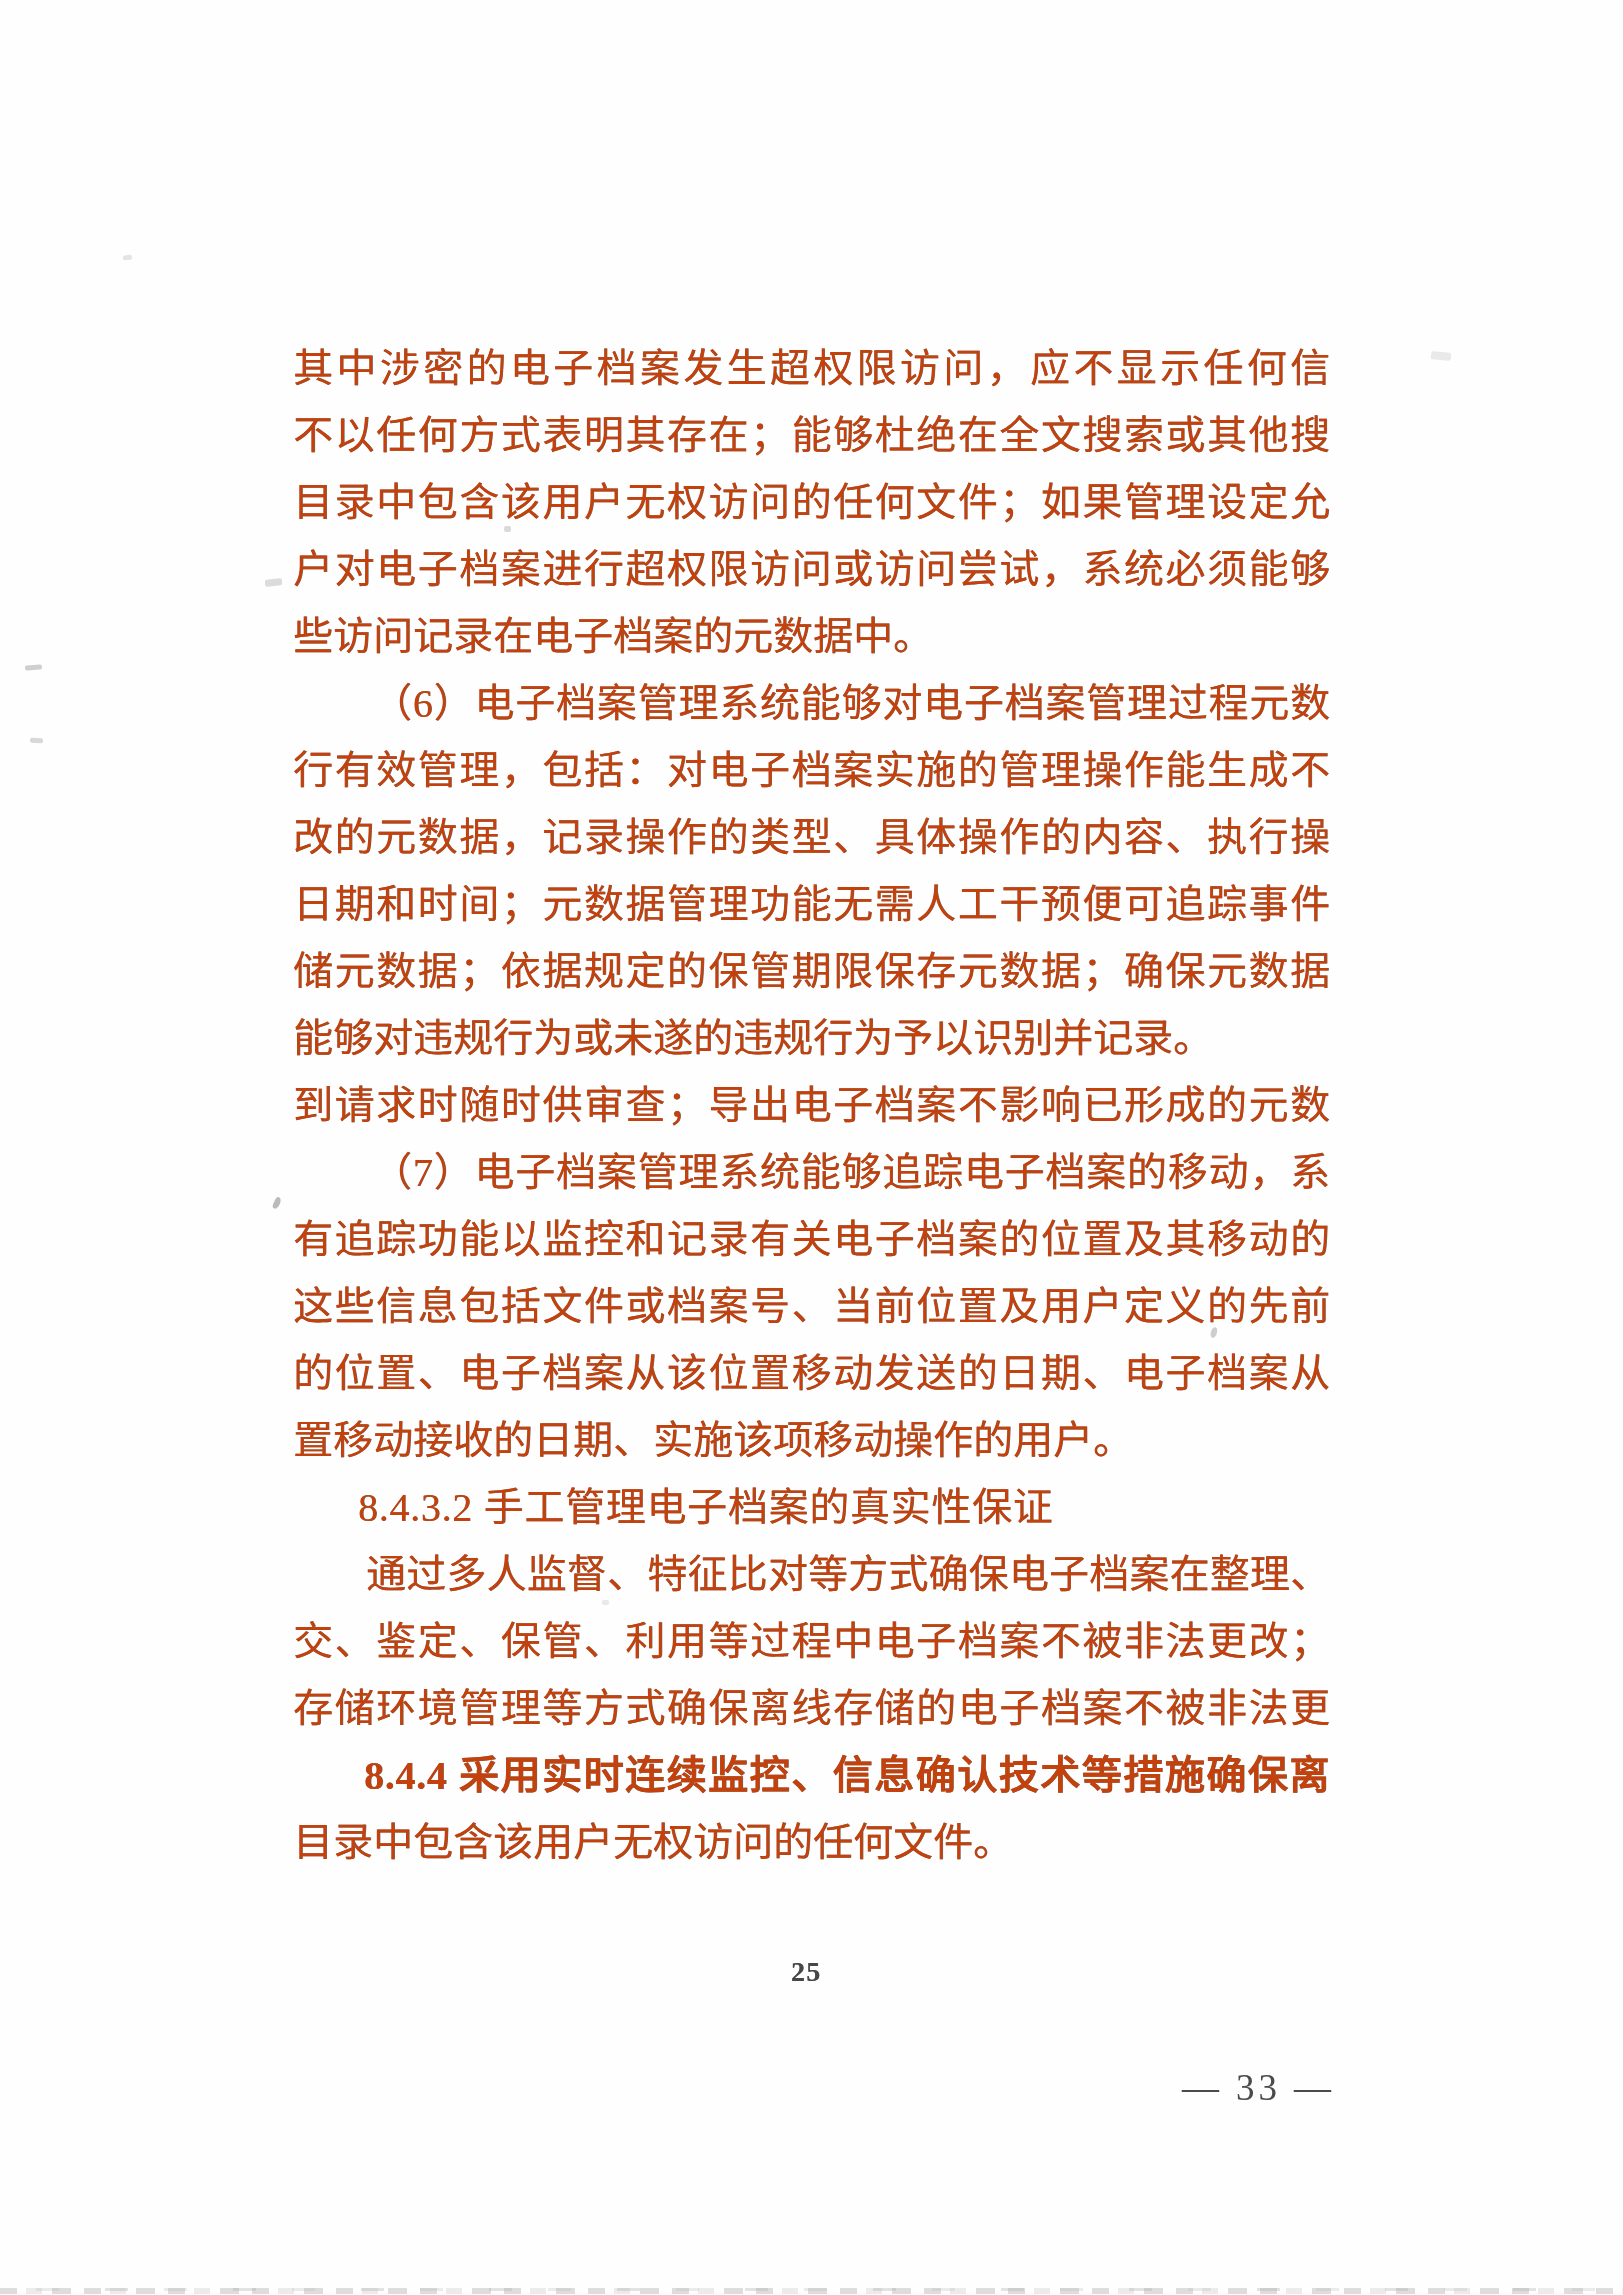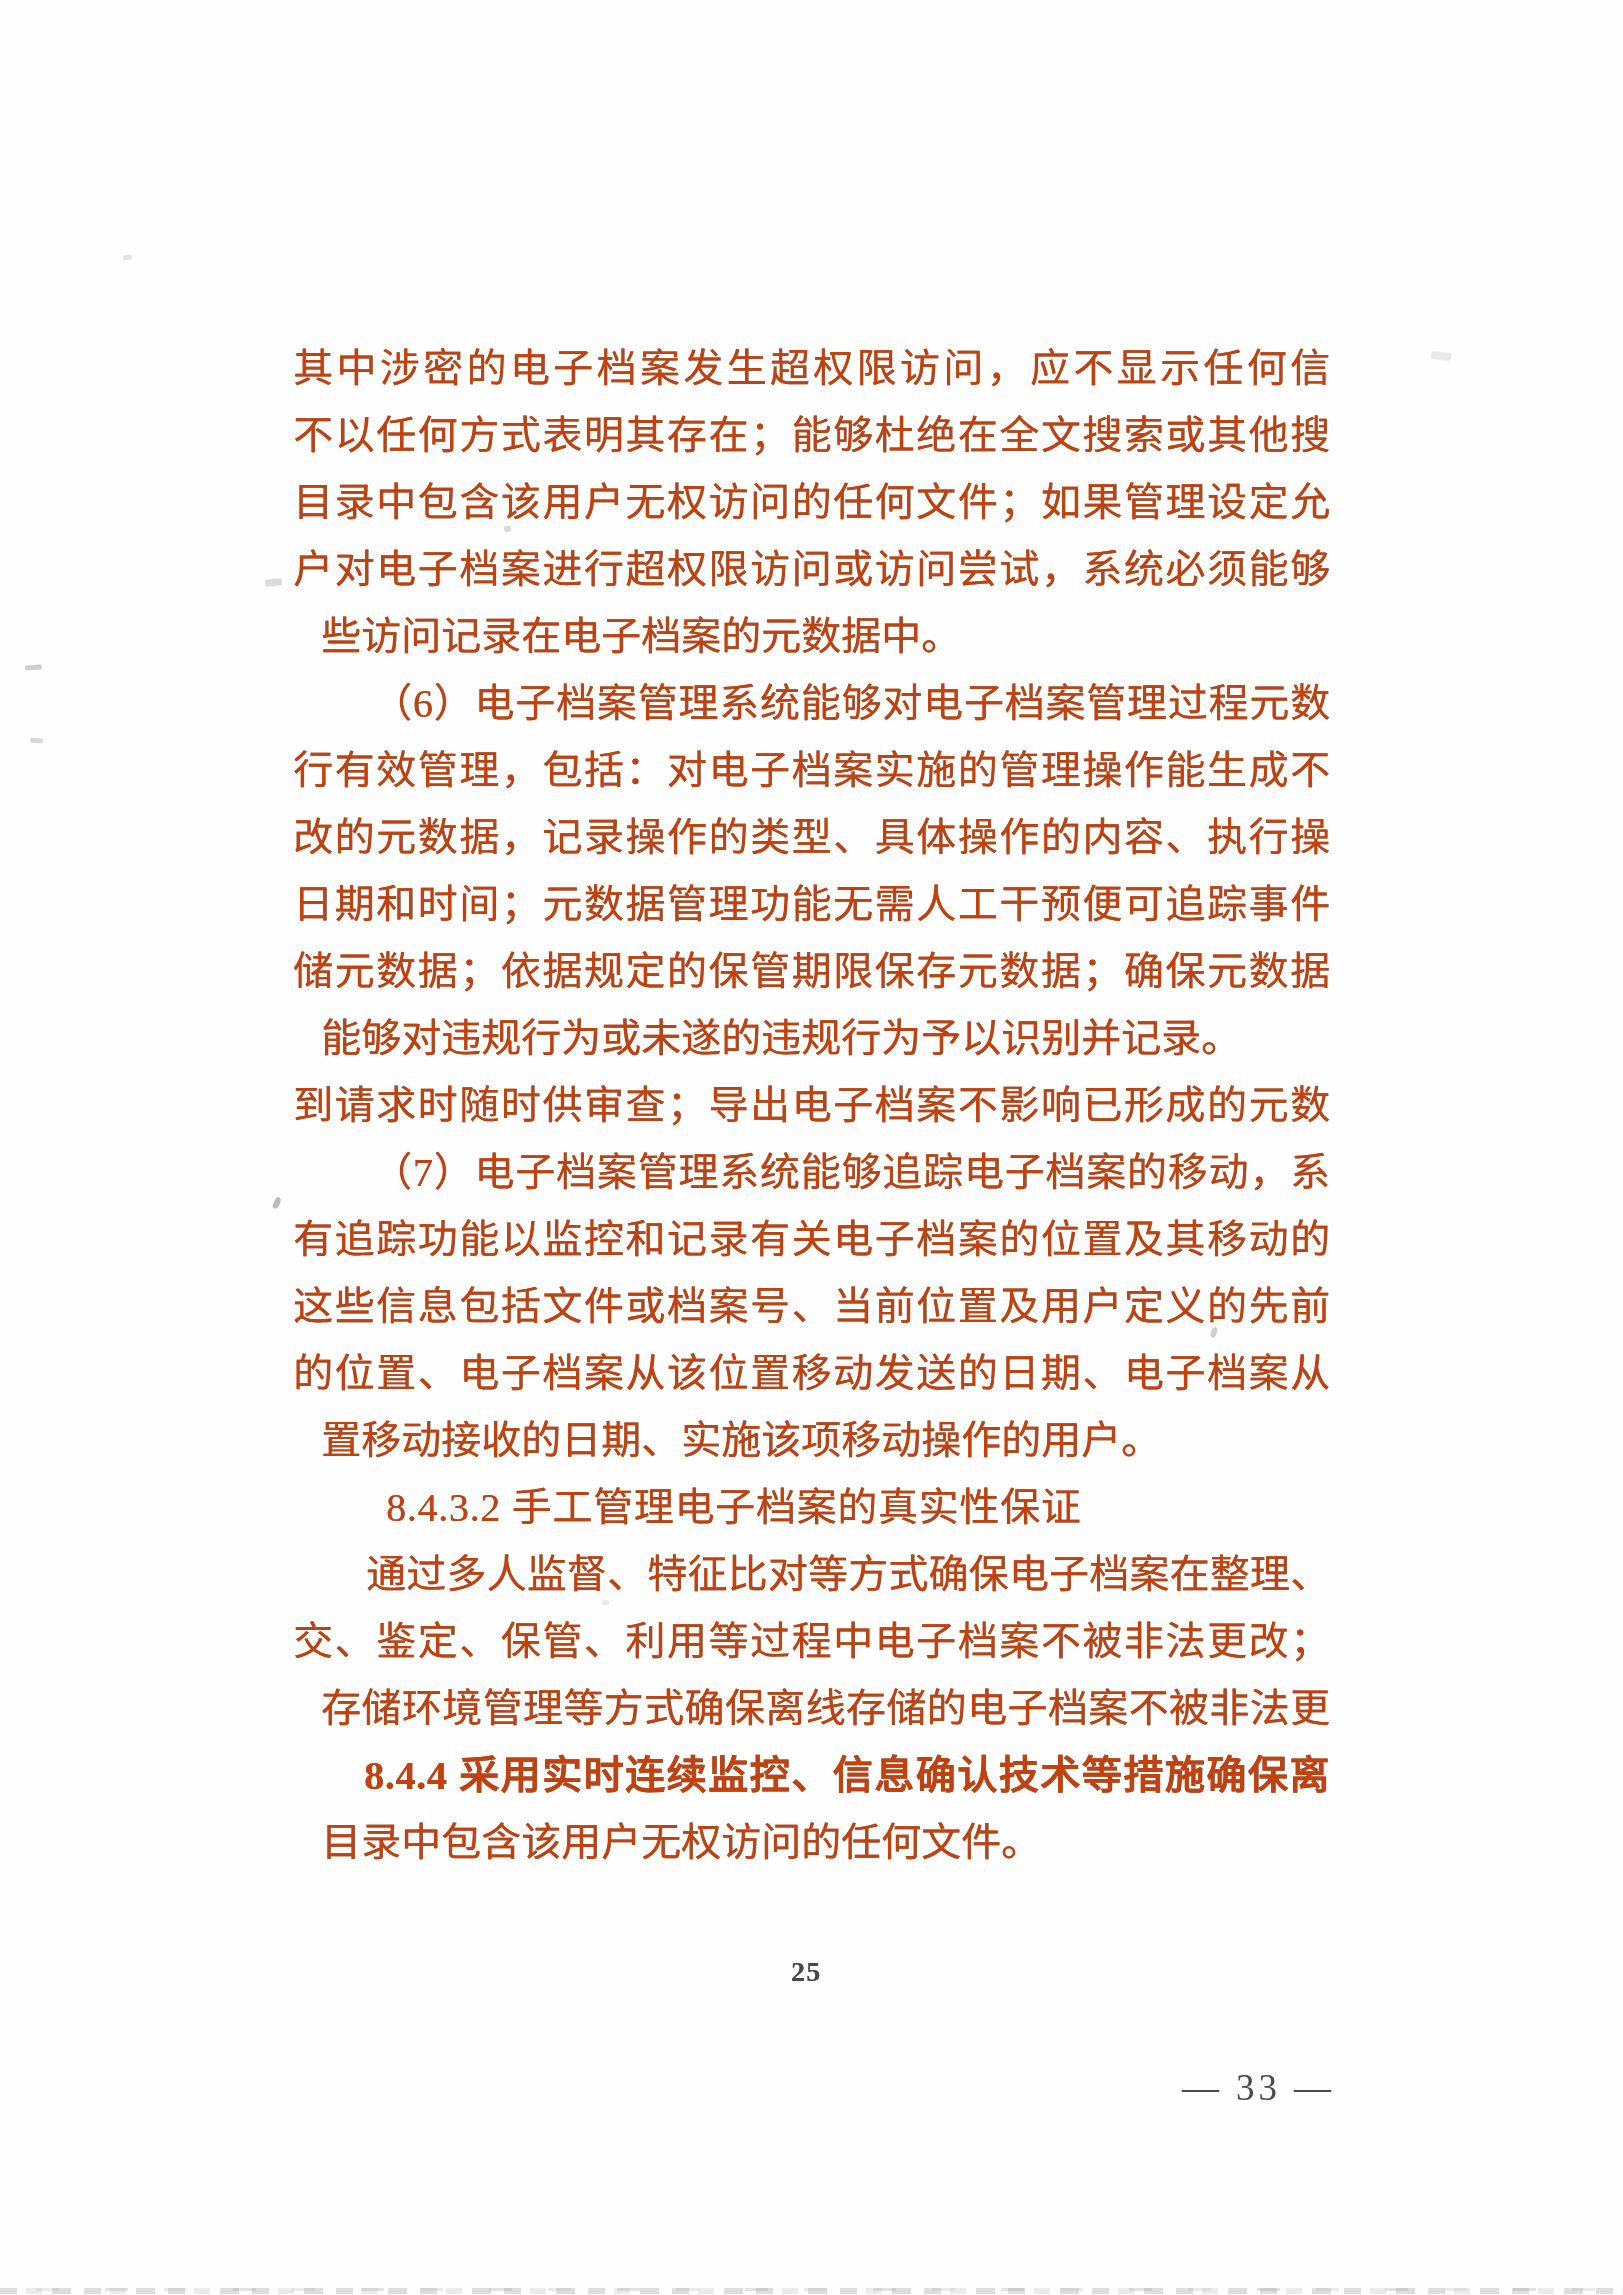--- a/index.html
+++ b/index.html
@@ -28,21 +28,21 @@
     line-height: 67px;
     font-size: 40px;
     color: #c2410c;
     text-align: justify;
     text-align-last: justify;
     text-justify: inter-character;
     text-shadow: 0.4px 0.3px 0.2px rgba(62,62,62,0.75);
     overflow: hidden;
     white-space: normal;
   }
-  .para-end { text-align-last: left; margin-left: 28px; }
+  .para-end { text-align-last: left; }
   .indent-paren { padding-left: 79px; }
   .indent-para { padding-left: 73px; }
   .indent-heading-sub { padding-left: 65px; }
   .indent-heading-inline { padding-left: 71px; font-weight: bold; }
   .heading { letter-spacing: 0.7px; }
 
   
   .inner-page-number {
     position: absolute;
     left: 791px;

